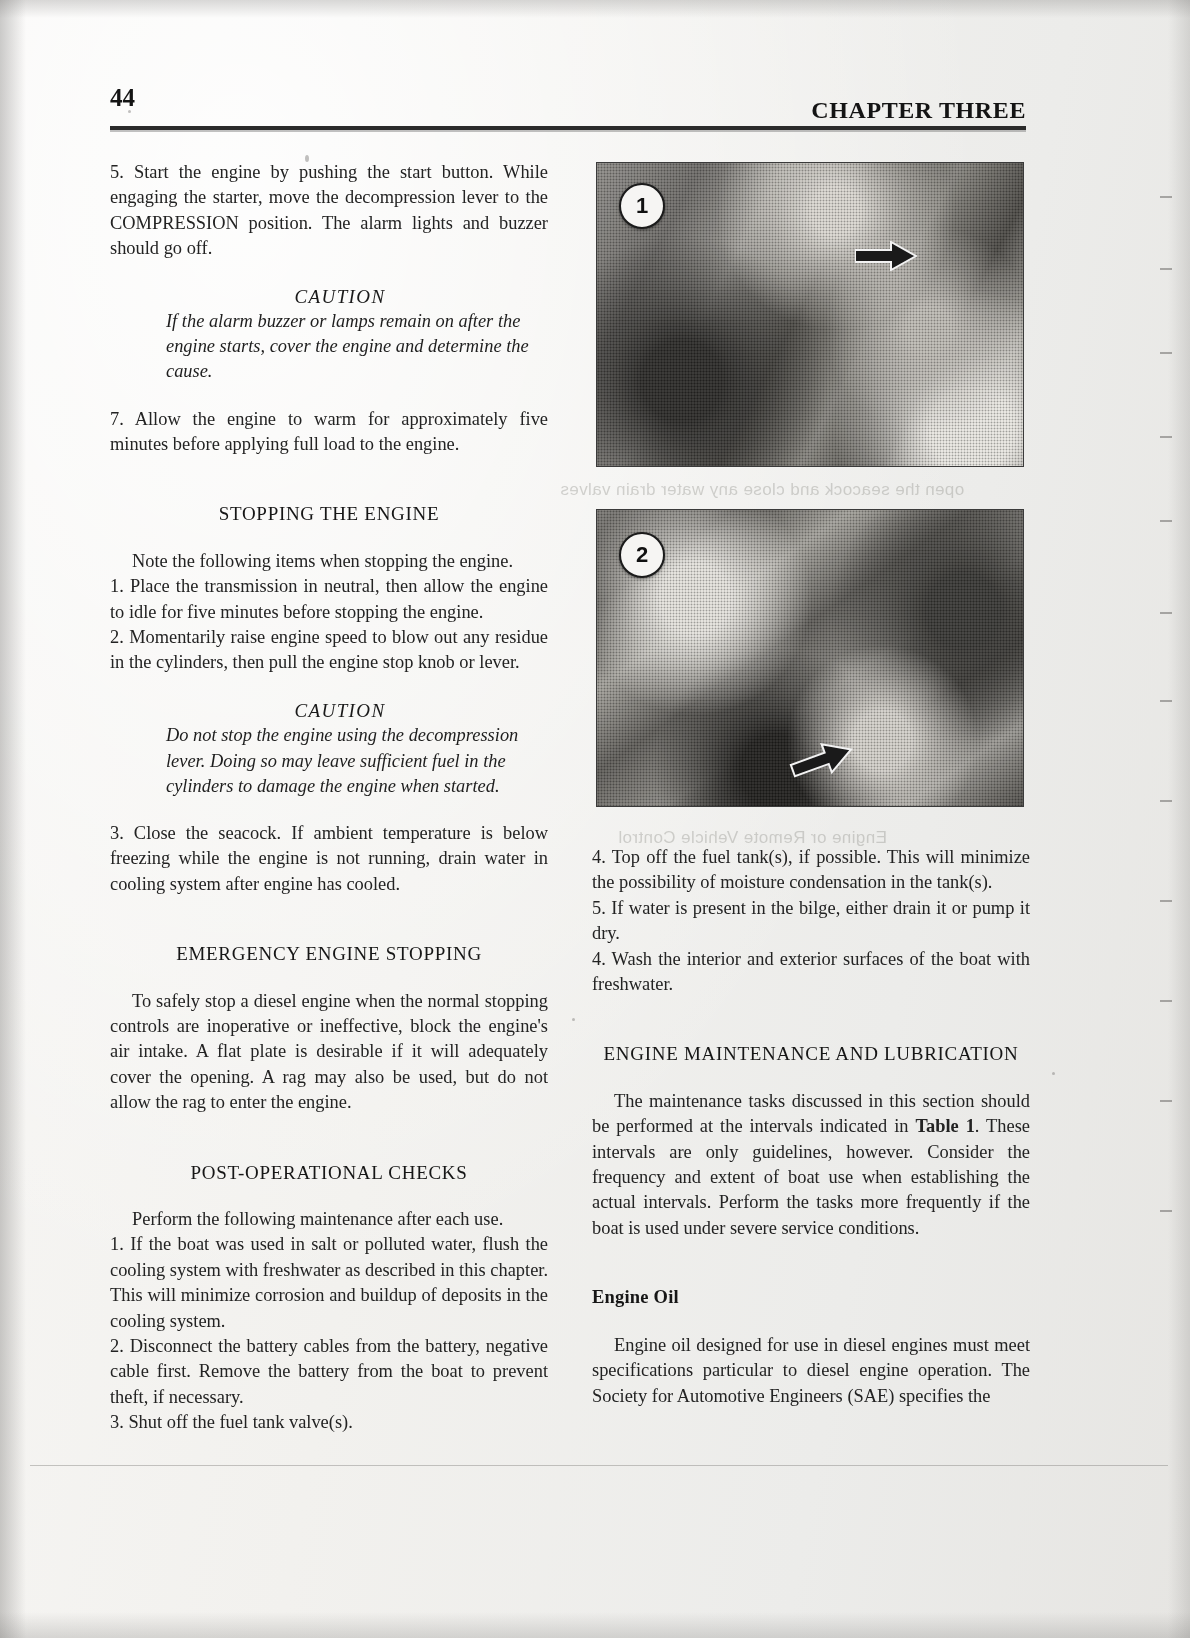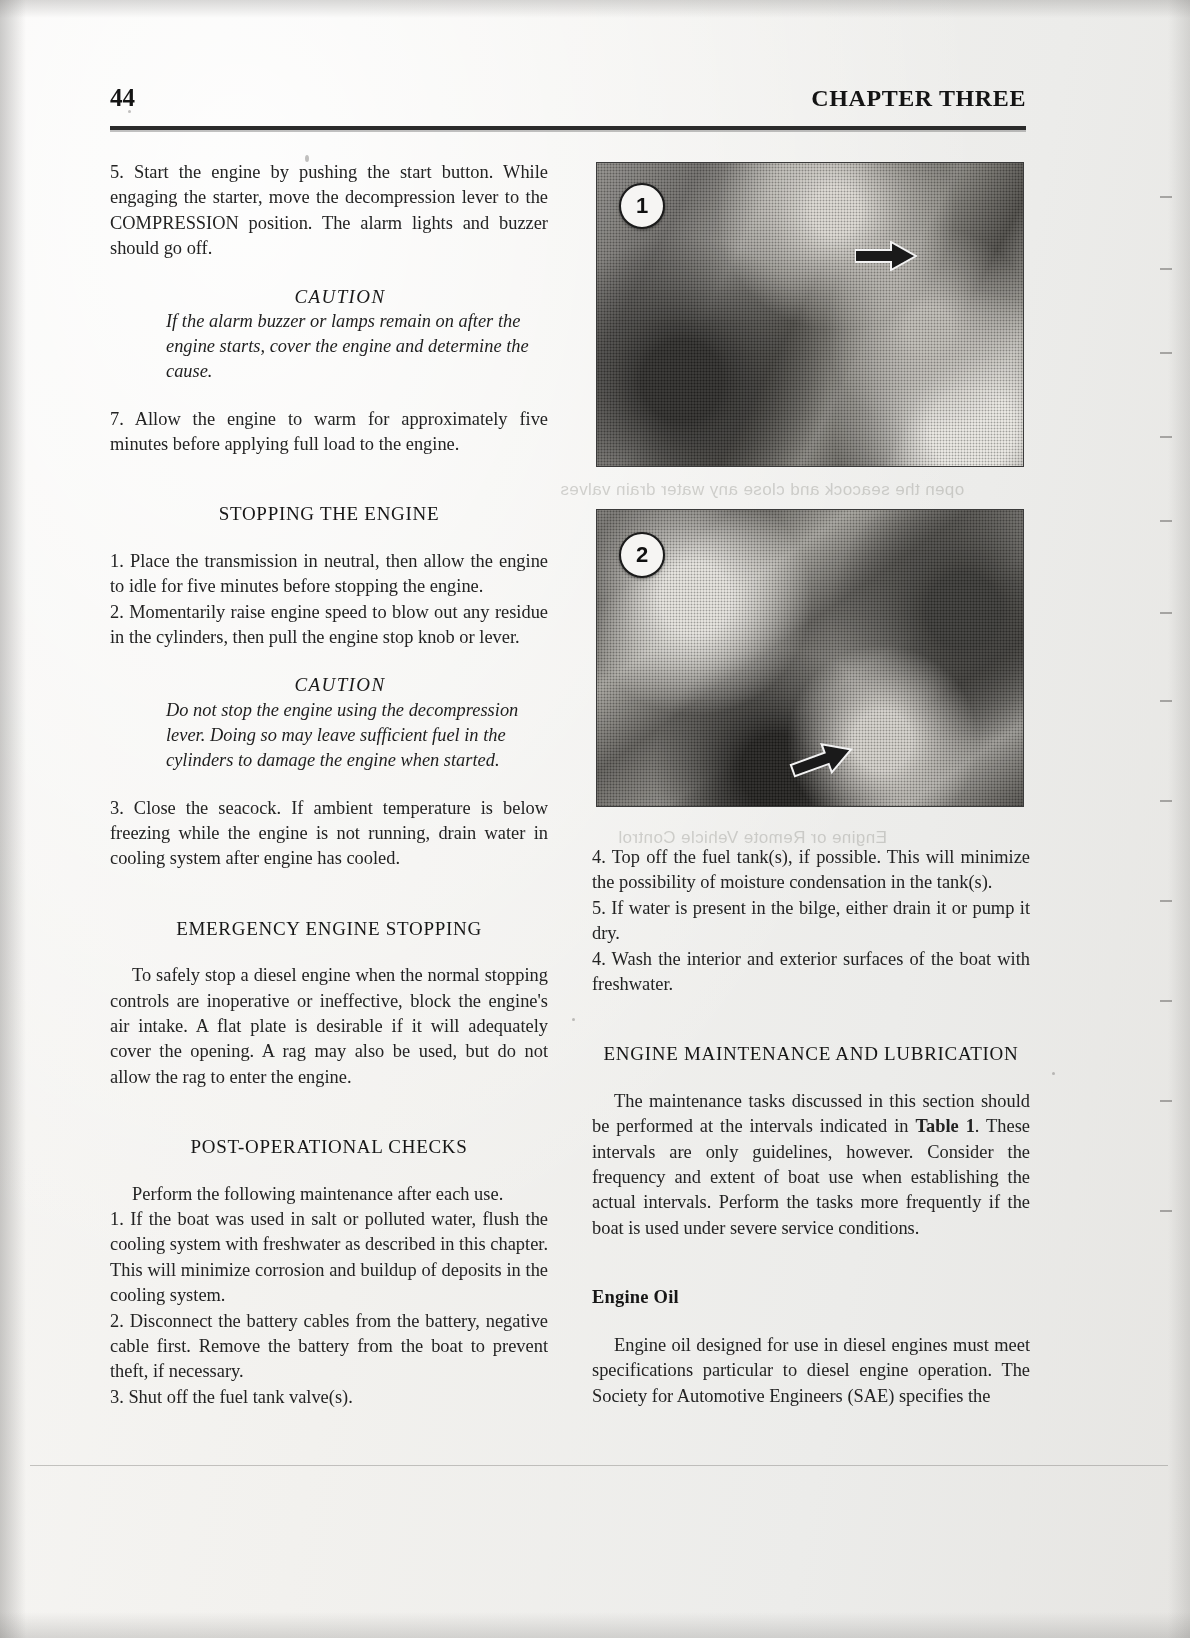--- a/index.html
+++ b/index.html
@@ -57,21 +57,21 @@
     left: 0;
     top: 0;
     font-size: 25px;
     font-weight: bold;
     letter-spacing: 0px;
     color: #141414;
   }
   .chapter-label {
     position: absolute;
     right: 0;
-    top: 1px;
+    top: 13px;
     font-size: 24px;
     font-weight: bold;
     letter-spacing: 0.6px;
     color: #141414;
   }
   .header-rule {
     position: absolute;
     left: 0;
     bottom: 0;
     width: 100%;
@@ -275,20 +275,21 @@
     <div class="gap-m"></div>
 
     <p class="body">7.  Allow the engine to warm for approximately five minutes before applying full load to the engine.</p>
 
     <div class="gap-xl"></div>
 
     <h2 class="section-head">STOPPING THE ENGINE</h2>
 
     <div class="gap-m"></div>
 
+    <p class="body indent">Note the following items when stopping the engine.</p>
     <p class="body">1.  Place the transmission in neutral, then allow the engine to idle for five minutes before stopping the engine.</p>
     <p class="body">2.  Momentarily raise engine speed to blow out any residue in the cylinders, then pull the engine stop knob or lever.</p>
 
     <div class="gap-m"></div>
 
     <div class="caution-block">
       <span class="caution-title">CAUTION</span>
       <span class="caution-text">Do not stop the engine using the decompression lever. Doing so may leave sufficient fuel in the cylinders to damage the engine when started.</span>
     </div>
 

